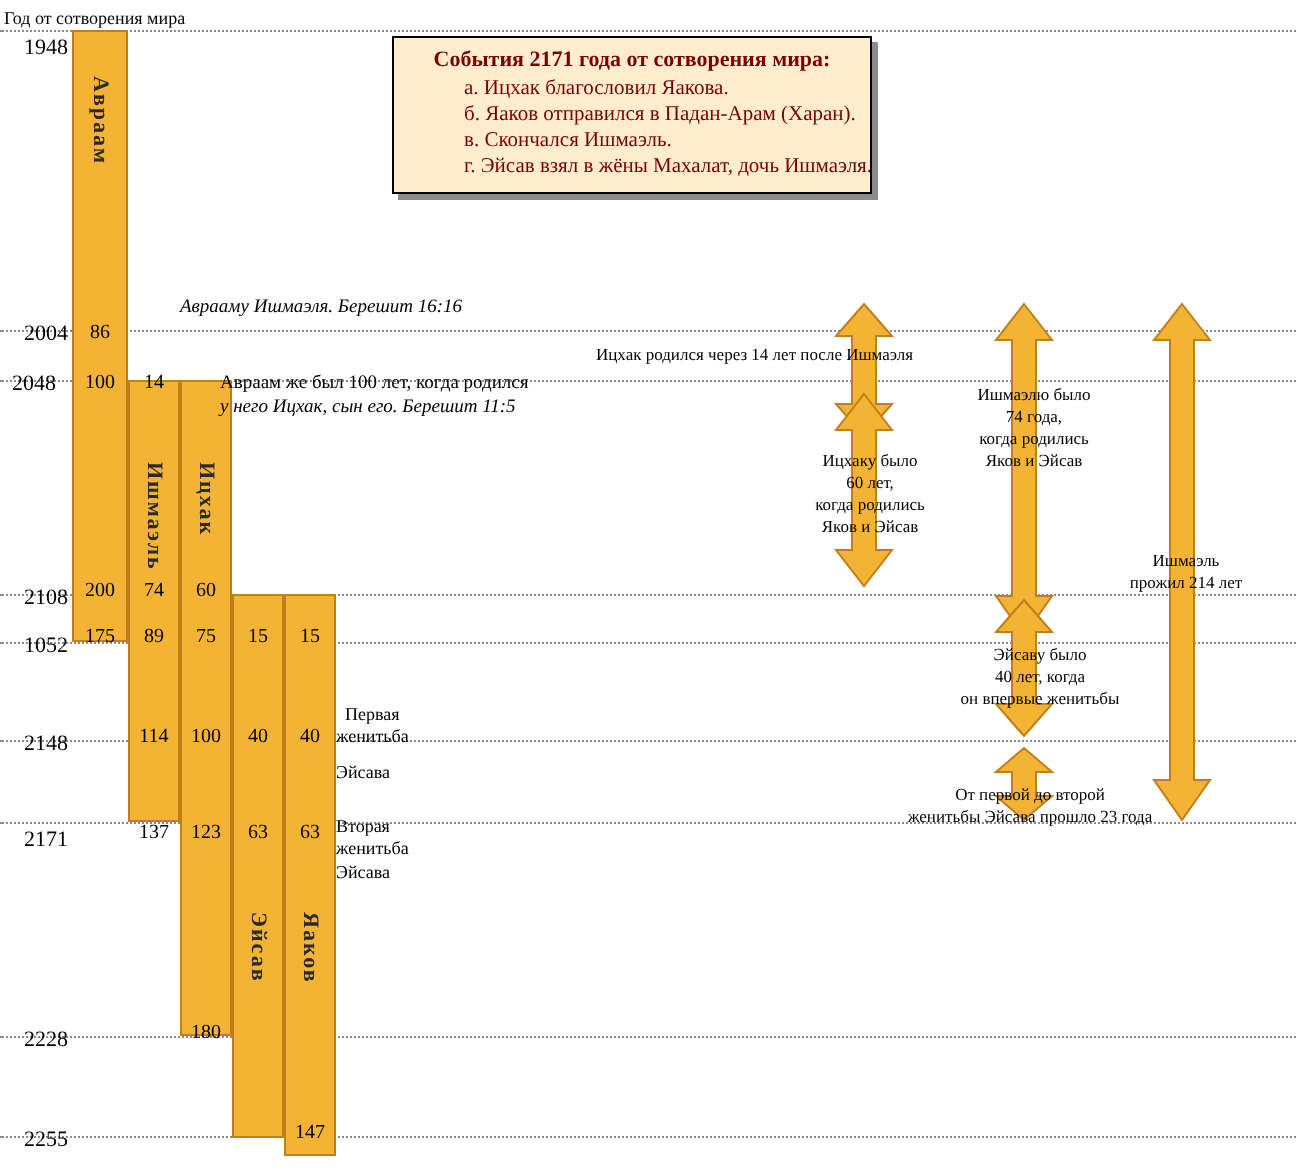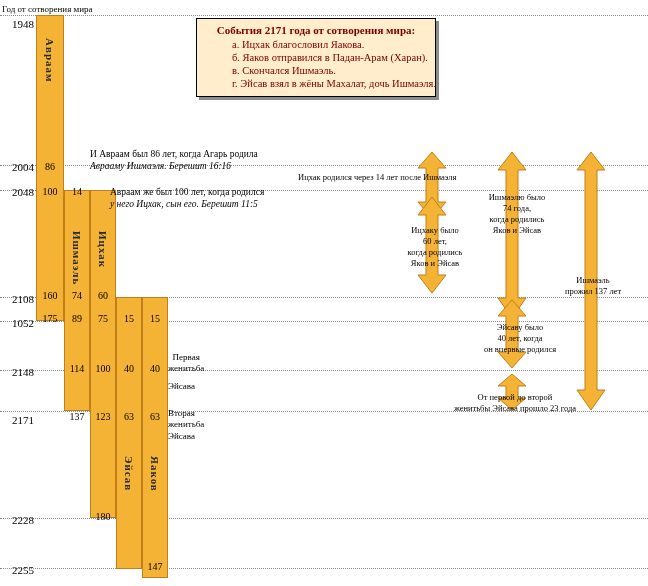--- a/index.html
+++ b/index.html
@@ -130,39 +130,39 @@
   <div class="abs hrule" style="left:0px;top:190px;width:648px;"></div>
   <div class="abs hrule" style="left:0px;top:297px;width:648px;"></div>
   <div class="abs hrule" style="left:0px;top:321px;width:648px;"></div>
   <div class="abs hrule" style="left:0px;top:370px;width:648px;"></div>
   <div class="abs hrule" style="left:0px;top:411px;width:648px;"></div>
   <div class="abs hrule" style="left:0px;top:518px;width:648px;"></div>
   <div class="abs hrule" style="left:0px;top:568px;width:648px;"></div>
 
   <div class="abs yearlbl" style="left:0px;top:18px;">1948</div>
   <div class="abs yearlbl" style="left:0px;top:161px;">2004</div>
-  <div class="abs yearlbl" style="left:0px;top:186px;">2048</div>
+  <div class="abs yearlbl" style="left:0px;top:186px;text-align:center;">2048</div>
   <div class="abs yearlbl" style="left:0px;top:293px;">2108</div>
   <div class="abs yearlbl" style="left:0px;top:317px;">1052</div>
   <div class="abs yearlbl" style="left:0px;top:366px;">2148</div>
   <div class="abs yearlbl" style="left:0px;top:414px;">2171</div>
   <div class="abs yearlbl" style="left:0px;top:514px;">2228</div>
   <div class="abs yearlbl" style="left:0px;top:564px;">2255</div>
 
   <div class="abs bar" style="left:36px;top:15px;width:28px;height:306px;">
     <div class="bar-name" style="top:22px;">Авраам</div>
   </div>
   <div class="abs" style="left:36px;top:161px;width:28px;">
       <div class="agecell">86</div>
     </div>
   <div class="abs" style="left:36px;top:186px;width:28px;">
       <div class="agecell">100</div>
     </div>
   <div class="abs" style="left:36px;top:290px;width:28px;">
-      <div class="agecell">160</div>
+      <div class="agecell">200</div>
     </div>
   <div class="abs" style="left:36px;top:313px;width:28px;">
       <div class="agecell">175</div>
     </div>
 
   <div class="abs bar" style="left:64px;top:190px;width:26px;height:221px;">
     <div class="bar-name" style="top:40px;">Ишмаэль</div>
   </div>
   <div class="abs" style="left:64px;top:186px;width:26px;">
       <div class="agecell">14</div>
@@ -230,21 +230,20 @@
 
   <div class="callout" style="left:196px;top:18px;width:240px;">
     <div class="title">События 2171 года от сотворения мира:</div>
     <div class="line">а. Ицхак благословил Яакова.</div>
     <div class="line">б. Яаков отправился в Падан-Арам (Харан).</div>
     <div class="line">в. Скончался Ишмаэль.</div>
     <div class="line">г. Эйсав взял в жёны Махалат, дочь Ишмаэля.</div>
   </div>
 
   <div class="note" style="left:90px;top:148px;">
-    <div>И Авраам был 86 лет, когда Агарь родила</div>
     <div class="em">Аврааму Ишмаэля.  Берешит 16:16</div>
   </div>
 
   <div class="note" style="left:110px;top:186px;">
     <div>Авраам же был 100 лет, когда родился</div>
     <div class="em">у него Ицхак, сын его.  Берешит 11:5</div>
   </div>
 
   <svg class="arrowsvg" style="left:415px;top:150px;" width="34" height="70">
     <polygon points="17,2 31,18 23,18 23,52 31,52 17,68 3,52 11,52 11,18 3,18" fill="#f5b335" stroke="#c07f1a" stroke-width="1"></polygon>
@@ -270,37 +269,37 @@
     <div>когда родились</div>
     <div>Яков и Эйсав</div>
   </div>
 
   <svg class="arrowsvg" style="left:495px;top:298px;" width="34" height="72">
     <polygon points="17,2 31,18 23,18 23,54 31,54 17,70 3,54 11,54 11,18 3,18" fill="#f5b335" stroke="#c07f1a" stroke-width="1"></polygon>
   </svg>
   <div class="ann" style="left:468px;top:322px;width:104px;">
     <div>Эйсаву было</div>
     <div>40 лет, когда</div>
-    <div>он впервые родился</div>
+    <div>он впервые женитьбы</div>
   </div>
 
   <svg class="arrowsvg" style="left:495px;top:372px;" width="34" height="40">
     <polygon points="17,2 31,14 23,14 23,26 31,26 17,38 3,26 11,26 11,14 3,14" fill="#f5b335" stroke="#c07f1a" stroke-width="1"></polygon>
   </svg>
   <div class="ann" style="left:420px;top:392px;width:190px;">
     <div>От первой до второй</div>
     <div>женитьбы Эйсава прошло 23 года</div>
   </div>
 
   <svg class="arrowsvg" style="left:574px;top:150px;" width="34" height="262">
     <polygon points="17,2 31,20 23,20 23,240 31,240 17,260 3,240 11,240 11,20 3,20" fill="#f5b335" stroke="#c07f1a" stroke-width="1"></polygon>
   </svg>
   <div class="ann" style="left:552px;top:275px;width:82px;">
     <div>Ишмаэль</div>
-    <div>прожил 137 лет</div>
+    <div>прожил 214 лет</div>
   </div>
 
   <div class="slabel" style="left:168px;top:352px;text-align:center;">
     <div>Первая</div>
     <div>женитьба</div>
   </div>
   <div class="slabel" style="left:168px;top:381px;">Эйсава</div>
 
   <div class="slabel" style="left:168px;top:408px;">
     <div>Вторая</div>

